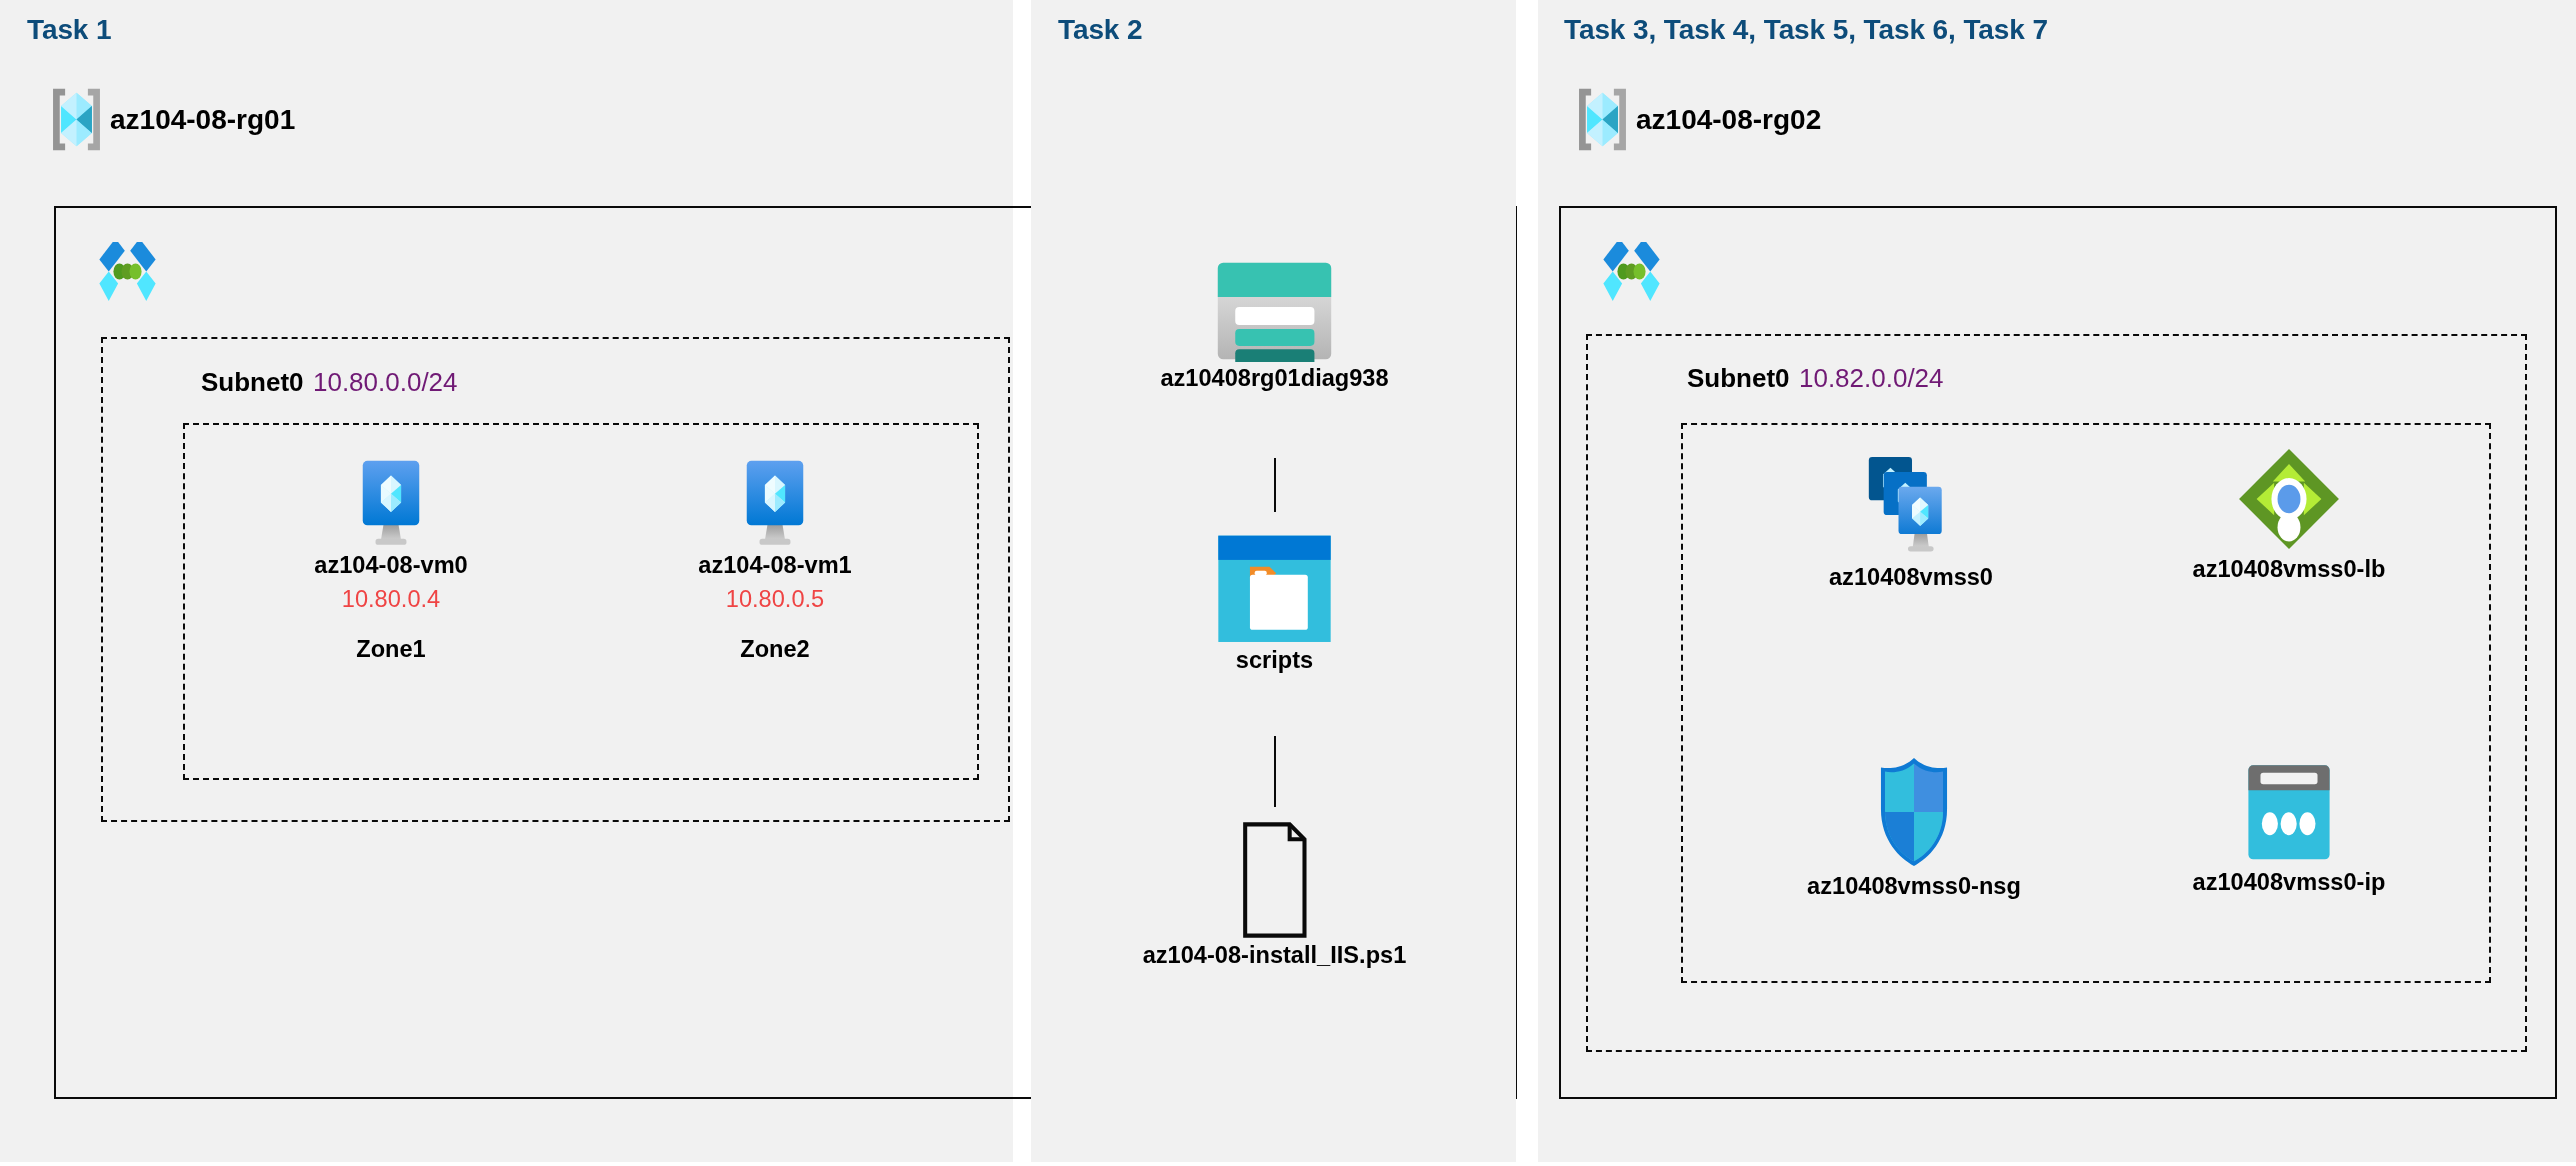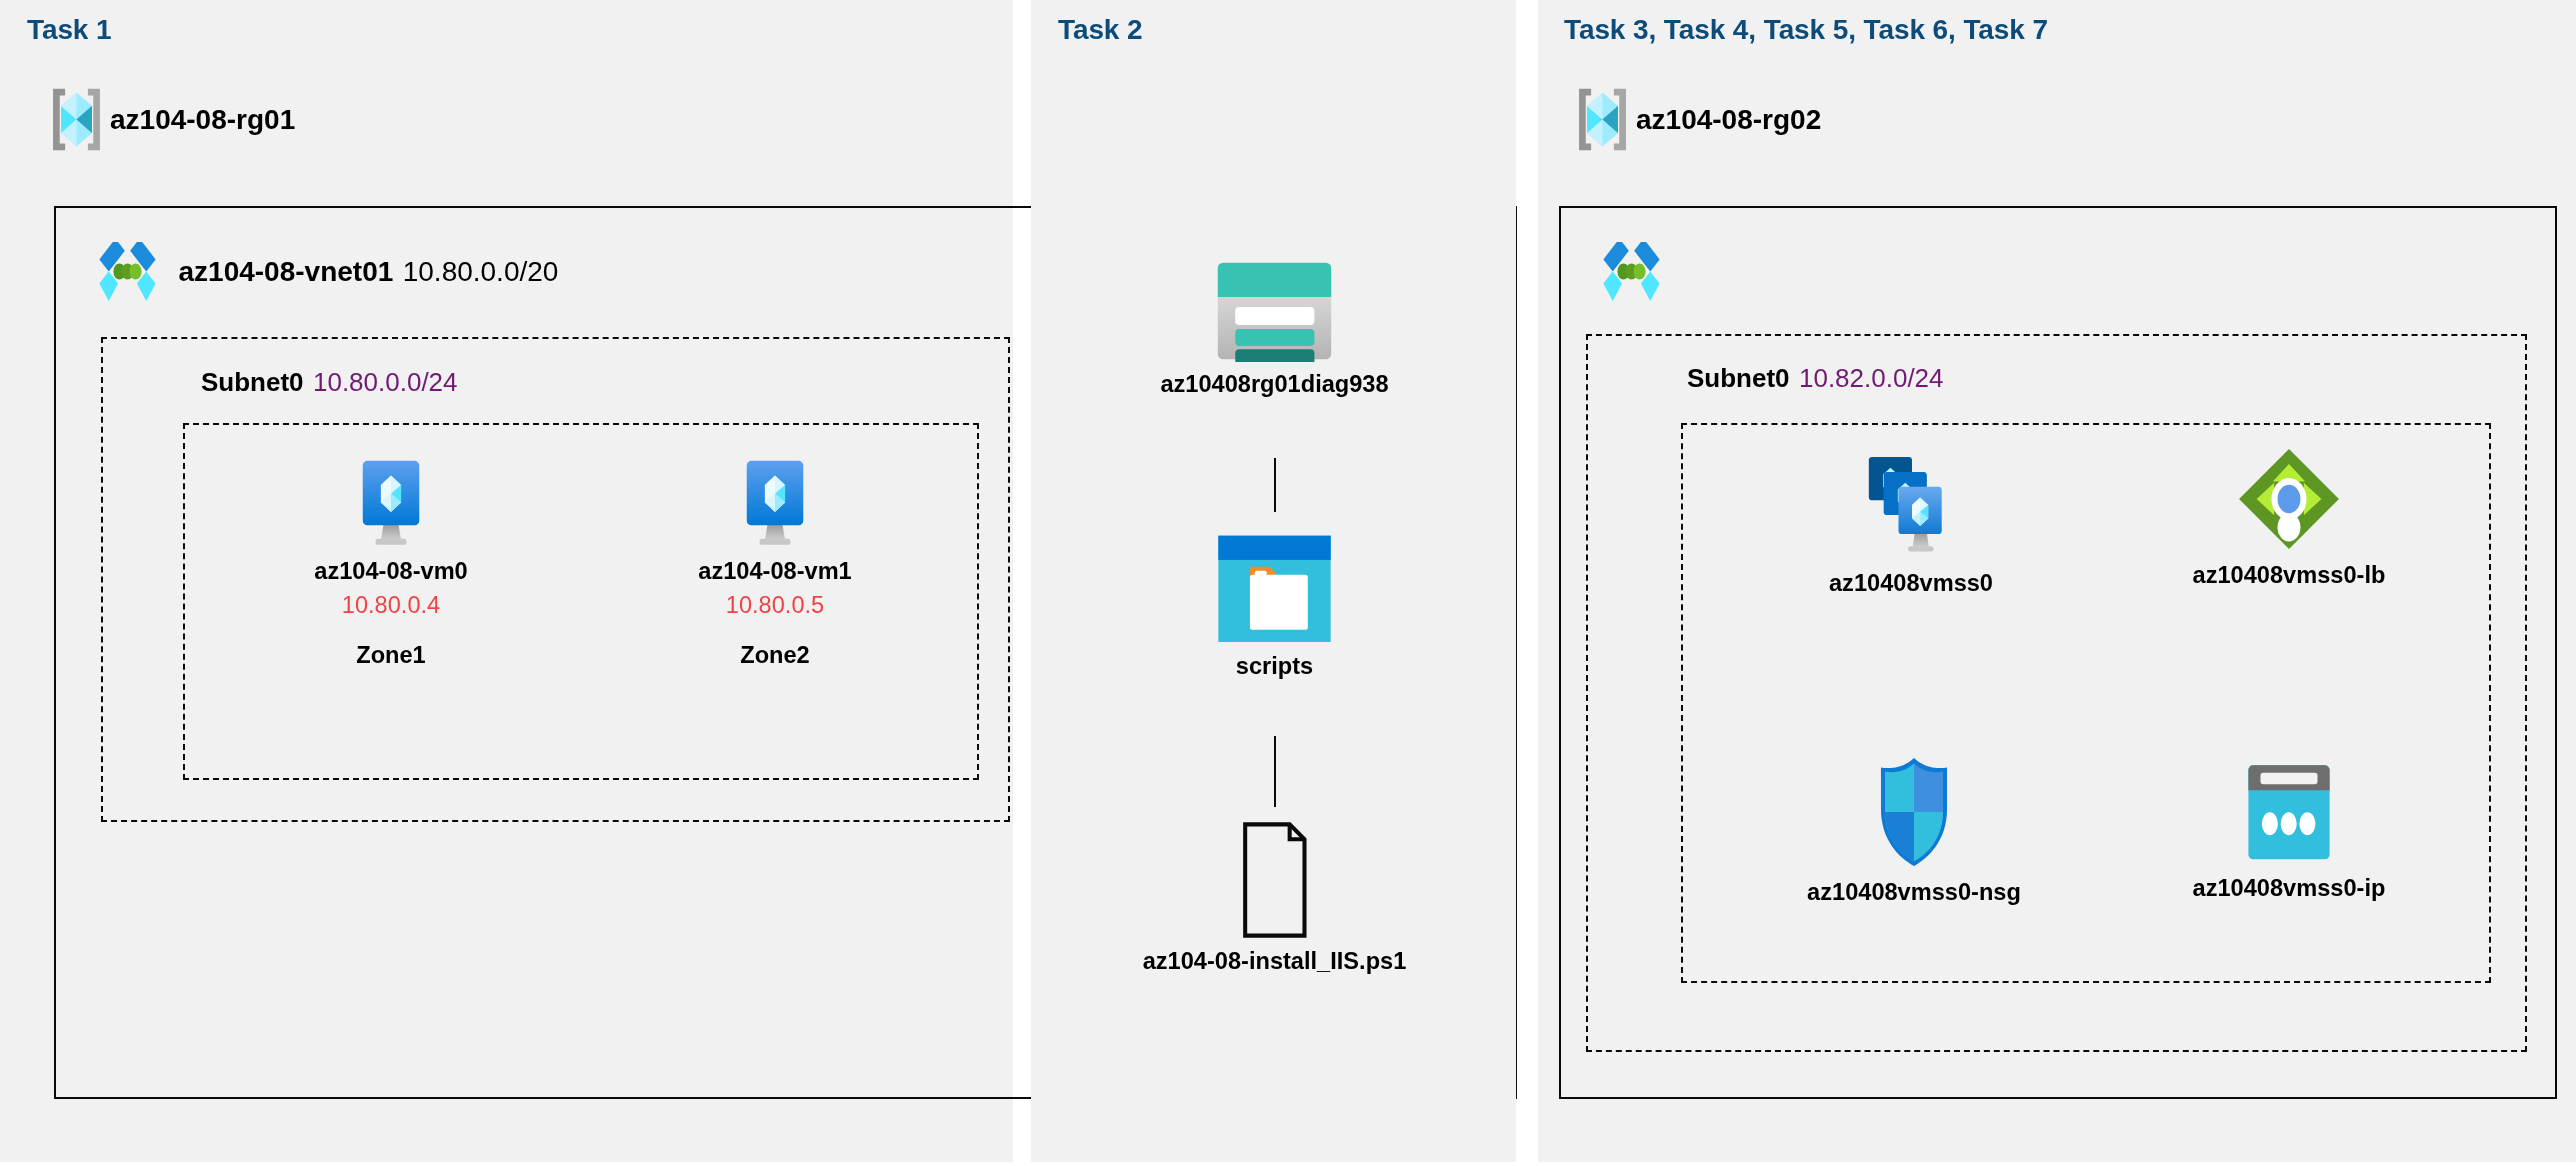--- a/index.html
+++ b/index.html
@@ -18,21 +18,21 @@
   .rg-name{font-size:28px;font-weight:bold;color:#000;white-space:nowrap;}
   .solid-box{position:absolute;border:2px solid #0a0a0a;box-sizing:border-box;background:transparent;}
   .dashed-box{position:absolute;border:2px dashed #0a0a0a;box-sizing:border-box;background:transparent;}
   .vnet-row{position:absolute;display:flex;align-items:center;gap:17.5px;white-space:nowrap;}
   .vnet-name{font-size:28px;font-weight:bold;color:#000;}
   .vnet-cidr{font-size:28px;font-weight:normal;color:#000;margin-left:9.4px;}
   .subnet-row{position:absolute;white-space:nowrap;}
   .subnet-name{font-size:26px;font-weight:bold;color:#000;}
   .subnet-cidr{font-size:26px;font-weight:normal;color:#701a75;margin-left:9.4px;}
   .node{position:absolute;display:flex;flex-direction:column;align-items:center;}
-  .node-label{font-size:23.6px;font-weight:bold;color:#000;white-space:nowrap;margin-top:9px;text-align:center;}
+  .node-label{font-size:23.6px;font-weight:bold;color:#000;white-space:nowrap;margin-top:3px;text-align:center;}
   .node-sub{font-size:23.6px;font-weight:normal;color:#ef4444;white-space:nowrap;text-align:center;margin-top:6.7px;}
   .node-zone{font-size:23.6px;font-weight:bold;color:#000;white-space:nowrap;text-align:center;margin-top:23px;}
   .connector{position:absolute;width:2px;background:#0a0a0a;}
   svg{display:block;}
 </style>
 </head>
 <body>
 
 <div class="panel" style="left:0px;top:0px;width:1013px;height:1162px;"></div>
 
@@ -62,23 +62,20 @@
   <span>
     <svg width="67" height="65" viewBox="0 0 100 96" aria-hidden="true">
       <path d="M28 4 L8 30 L22 48 L36 30 L46 17 L36 4 Z" fill="#1b8bdc"></path>
       <path d="M8 30 L22 48 L8 66 L22 92 L36 66 L22 48 Z" fill="#50e6ff"></path>
       <path d="M72 4 L92 30 L78 48 L64 30 L54 17 L64 4 Z" fill="#1b8bdc"></path>
       <path d="M92 30 L78 48 L92 66 L78 92 L64 66 L78 48 Z" fill="#50e6ff"></path>
       <ellipse cx="38" cy="48" rx="9" ry="12" fill="#4f9a1e"></ellipse>
       <ellipse cx="50" cy="48" rx="9" ry="12" fill="#5f9d22"></ellipse>
       <ellipse cx="62" cy="48" rx="9" ry="12" fill="#76bf2b"></ellipse>
     </svg>
-  </span>
-  <span>
-    <span class="vnet-name">az104-08-vnet01</span><span class="vnet-cidr">10.80.0.0/20</span>
   </span>
 </div>
 
 <div class="dashed-box" style="left:101px;top:337px;width:909px;height:485px;"></div>
 <div class="subnet-row" style="left:201px;top:367px;">
   <span class="subnet-name">Subnet0</span><span class="subnet-cidr">10.80.0.0/24</span>
 </div>
 
 <div class="dashed-box" style="left:183px;top:423px;width:796px;height:357px;"></div>
 

